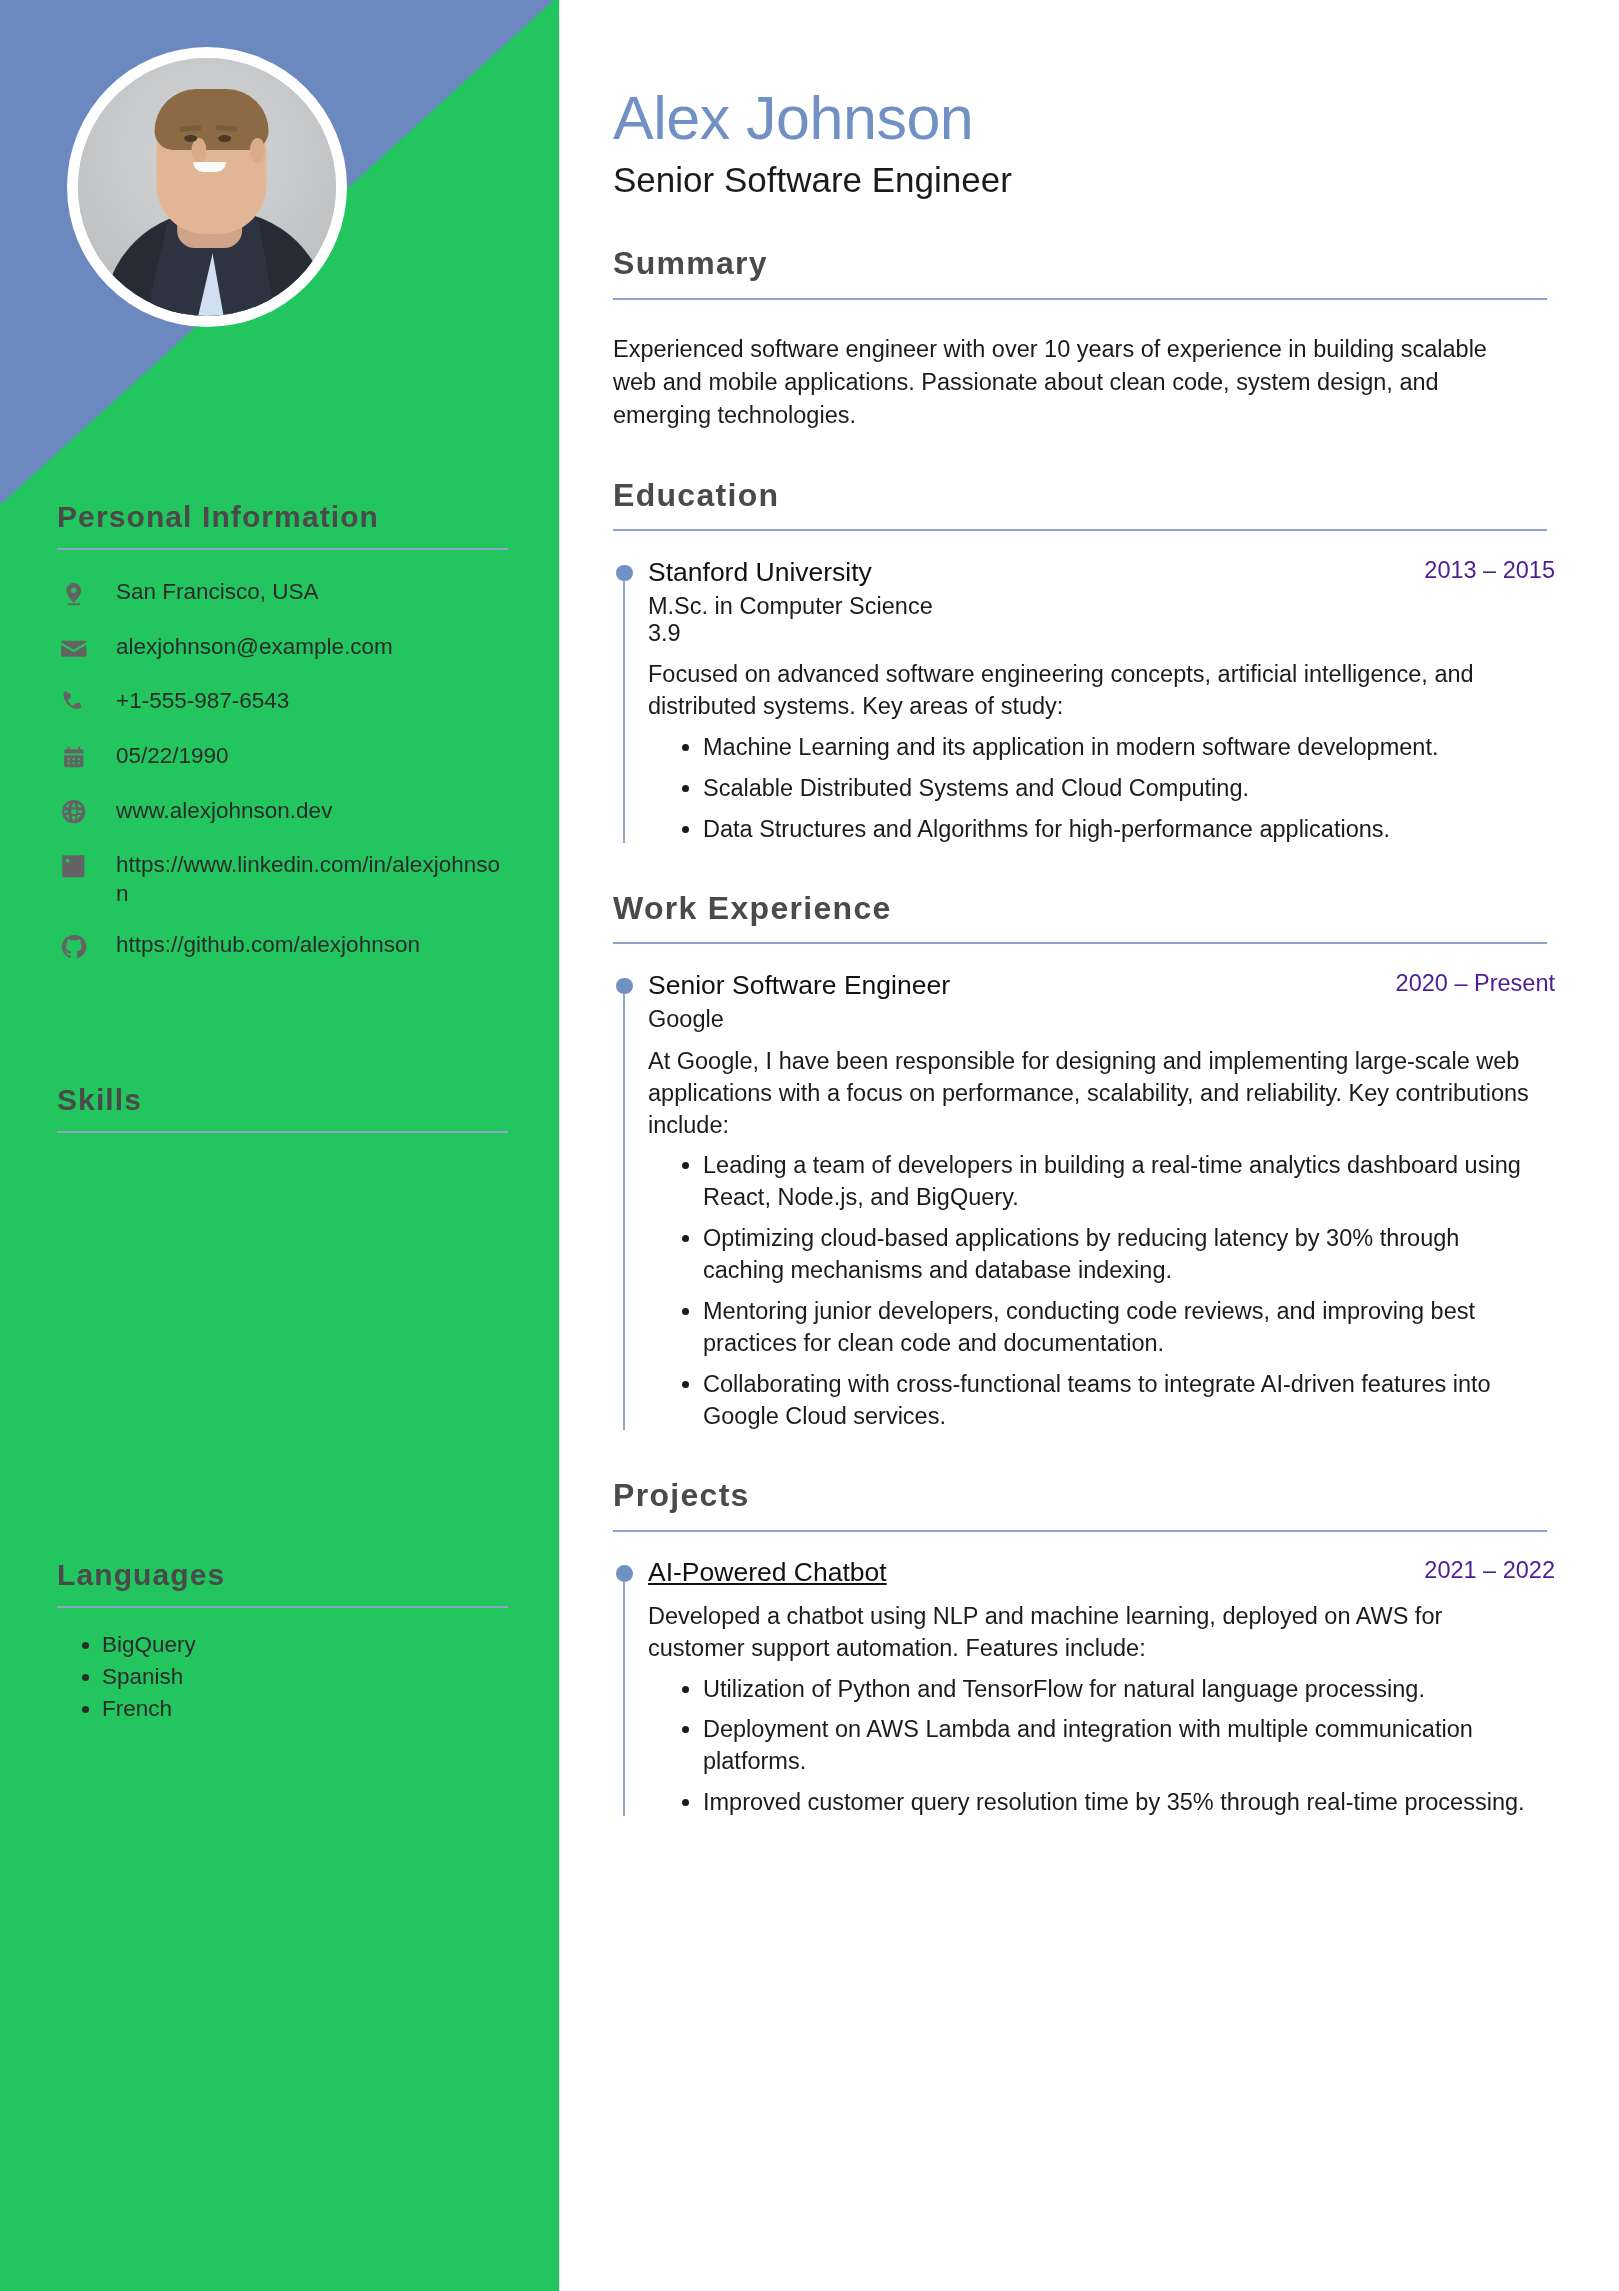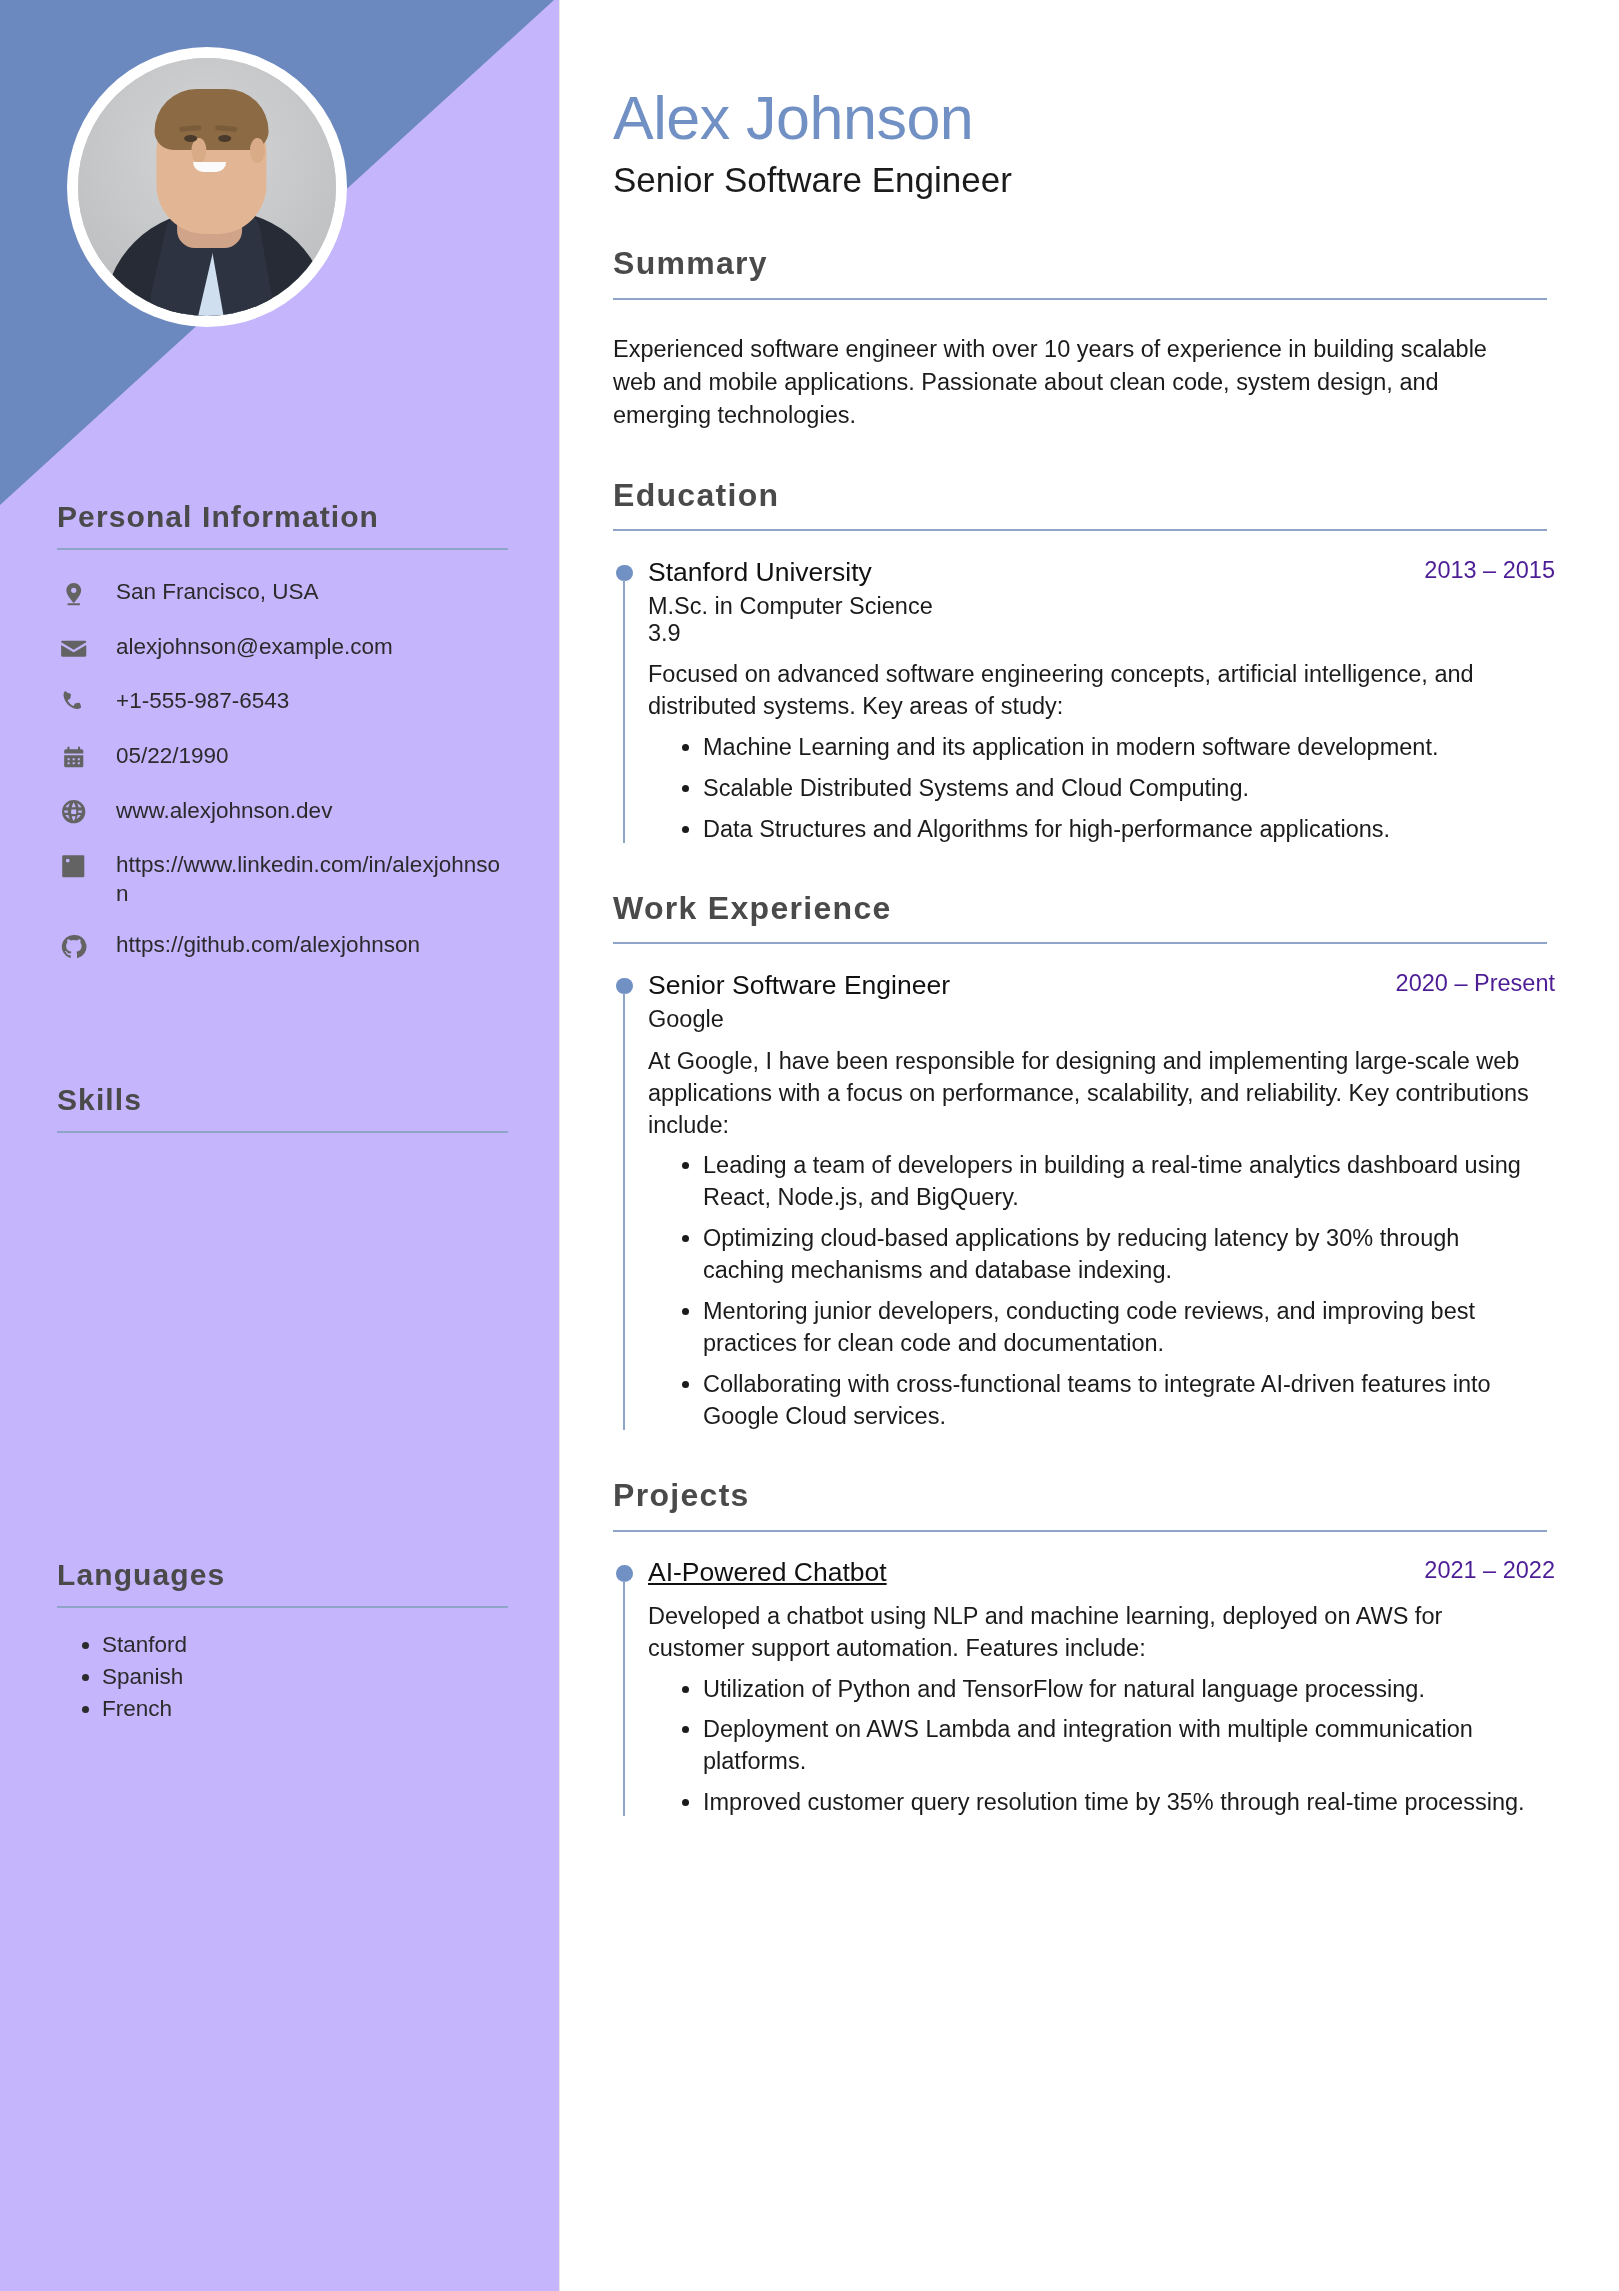--- a/index.html
+++ b/index.html
@@ -18,21 +18,21 @@
     background: #ffffff;
     overflow: hidden;
   }
 
   
   .sidebar {
     position: absolute;
     left: 0; top: 0;
     width: 560px;
     height: 2292px;
-    background: #c4b5fd;
+    background: #22c55e;
     border-right: 1px solid #e8e8e8;
   }
 
   .blue-banner {
     position: absolute;
     left: 0; top: 0;
     width: 560px;
     height: 519px;
     background: #6b88bf;
     clip-path: polygon(0 0, 554px 0, 0 505px);
@@ -375,21 +375,21 @@
 
     <div class="sec-skills">
       <div class="side-heading">Skills</div>
       <div class="side-rule"></div>
     </div>
 
     <div class="sec-langs">
       <div class="side-heading">Languages</div>
       <div class="side-rule"></div>
       <ul class="side-ul">
-        <li>Stanford</li>
+        <li>BigQuery</li>
         <li>Spanish</li>
         <li>French</li>
       </ul>
     </div>
   </div>
 
   <div class="main">
 
     <h1 class="name">Alex Johnson</h1>
     <div class="job-title">Senior Software Engineer</div>

